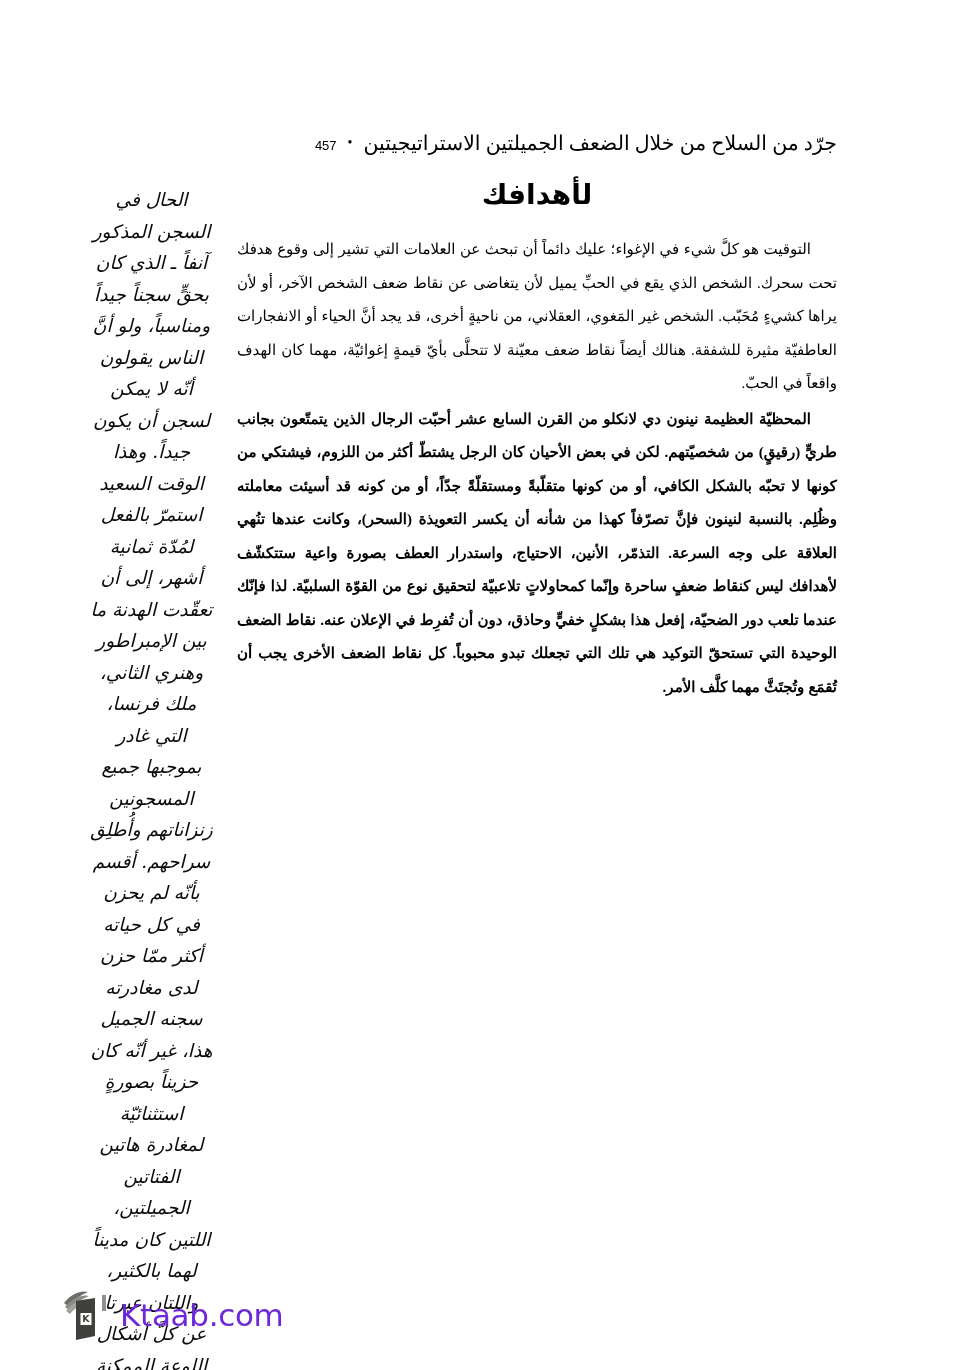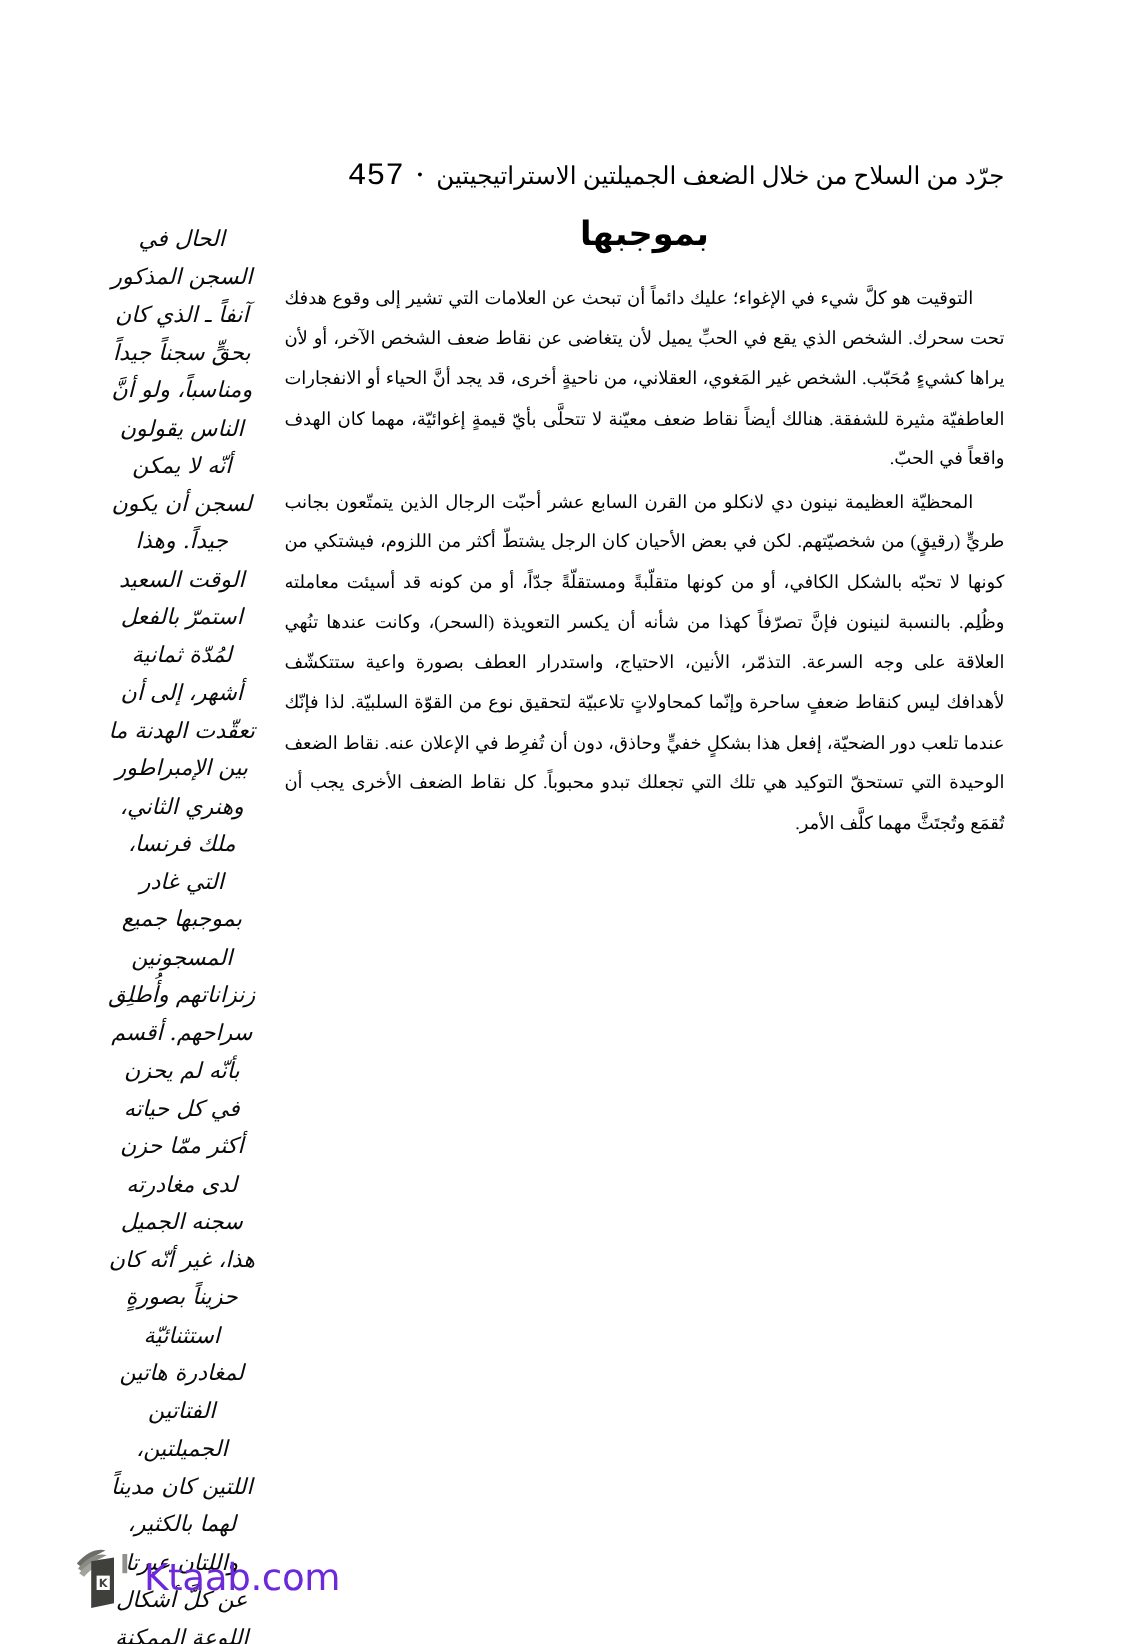--- a/index.html
+++ b/index.html
@@ -36,22 +36,22 @@
   .running-header .rh-title {
     letter-spacing: 0px;
   }
   .running-header .rh-dot {
     margin: 0 11px;
     font-size: 14px;
     position: relative;
     top: -3px;
   }
   .running-header .rh-folio {
-    font-size: 26px;
-    font-family: Liberation Mono, monospace;
+    font-size: 13px;
+    font-family: Liberation Sans, sans-serif;
   }
 
   
   .content {
     position: absolute;
     top: 178px;
     right: 118px;
     left: 90px;
     height: 1030px;
     display: flex;
@@ -91,20 +91,21 @@
     font-size: 15px;
     line-height: 33.5px;
     text-align: justify;
     text-justify: inter-word;
     margin: 0 0 2px 0;
     text-indent: 26px;
     word-spacing: 0.5px;
   }
   .body-par:last-child {
     margin-bottom: 16px;
+    font-weight: bold;
   }
 
   
   .quote-block {
     font-style: italic;
     font-size: 18.5px;
     line-height: 31.5px;
     text-align: center;
     margin: 0;
     font-family: "DejaVu Serif", "Liberation Serif", serif;
@@ -152,21 +153,21 @@
 
   <div class="running-header">
     <span class="rh-title">جرّد من السلاح من خلال الضعف الجميلتين الاستراتيجيتين</span>
     <span class="rh-dot">•</span>
     <span class="rh-folio">457</span>
   </div>
 
   <div class="content">
 
     <div class="main-col">
-      <h1 class="chapter-title">بموجبها</h1>
+      <h1 class="chapter-title">لأهدافك</h1>
       <p class="body-par">التوقيت هو كلَّ شيء في الإغواء؛ عليك دائماً أن تبحث عن العلامات التي تشير إلى وقوع هدفك تحت سحرك. الشخص الذي يقع في الحبِّ يميل لأن يتغاضى عن نقاط ضعف الشخص الآخر، أو لأن يراها كشيءٍ مُحَبّب. الشخص غير المَغوي، العقلاني، من ناحيةٍ أخرى، قد يجد أنَّ الحياء أو الانفجارات العاطفيّة مثيرة للشفقة. هنالك أيضاً نقاط ضعف معيّنة لا تتحلَّى بأيّ قيمةٍ إغوائيّة، مهما كان الهدف واقعاً في الحبّ.</p>
       <p class="body-par">المحظيّة العظيمة نينون دي لانكلو من القرن السابع عشر أحبّت الرجال الذين يتمتّعون بجانب طريٍّ (رقيقٍ) من شخصيّتهم. لكن في بعض الأحيان كان الرجل يشتطّ أكثر من اللزوم، فيشتكي من كونها لا تحبّه بالشكل الكافي، أو من كونها متقلّبةً ومستقلّةً جدّاً، أو من كونه قد أسيئت معاملته وظُلِم. بالنسبة لنينون فإنَّ تصرّفاً كهذا من شأنه أن يكسر التعويذة (السحر)، وكانت عندها تنُهي العلاقة على وجه السرعة. التذمّر، الأنين، الاحتياج، واستدرار العطف بصورة واعية ستتكشّف لأهدافك ليس كنقاط ضعفٍ ساحرة وإنّما كمحاولاتٍ تلاعبيّة لتحقيق نوع من القوّة السلبيّة. لذا فإنّك عندما تلعب دور الضحيّة، إفعل هذا بشكلٍ خفيٍّ وحاذق، دون أن تُفرِط في الإعلان عنه. نقاط الضعف الوحيدة التي تستحقّ التوكيد هي تلك التي تجعلك تبدو محبوباً. كل نقاط الضعف الأخرى يجب أن تُقمَع وتُجتَثَّ مهما كلَّف الأمر.</p>
     </div>
 
     <div class="gutter"></div>
 
     <div class="side-col">
       <p class="quote-block">الحال في السجن المذكور آنفاً ـ الذي كان بحقٍّ سجناً جيداً ومناسباً، ولو أنَّ الناس يقولون أنّه لا يمكن لسجن أن يكون جيداً. وهذا الوقت السعيد استمرّ بالفعل لمُدّة ثمانية أشهر، إلى أن تعقّدت الهدنة ما بين الإمبراطور وهنري الثاني، ملك فرنسا، التي غادر بموجبها جميع المسجونين زنزاناتهم وأُطلِق سراحهم. أقسم بأنّه لم يحزن في كل حياته أكثر ممّا حزن لدى مغادرته سجنه الجميل هذا، غير أنّه كان حزيناً بصورةٍ استثنائيّة لمغادرة هاتين الفتاتين الجميلتين، اللتين كان مديناً لهما بالكثير، واللتان عبرتا عن كلَّ أشكال اللوعة الممكنة لرحيله.</p>
 
     </div>

